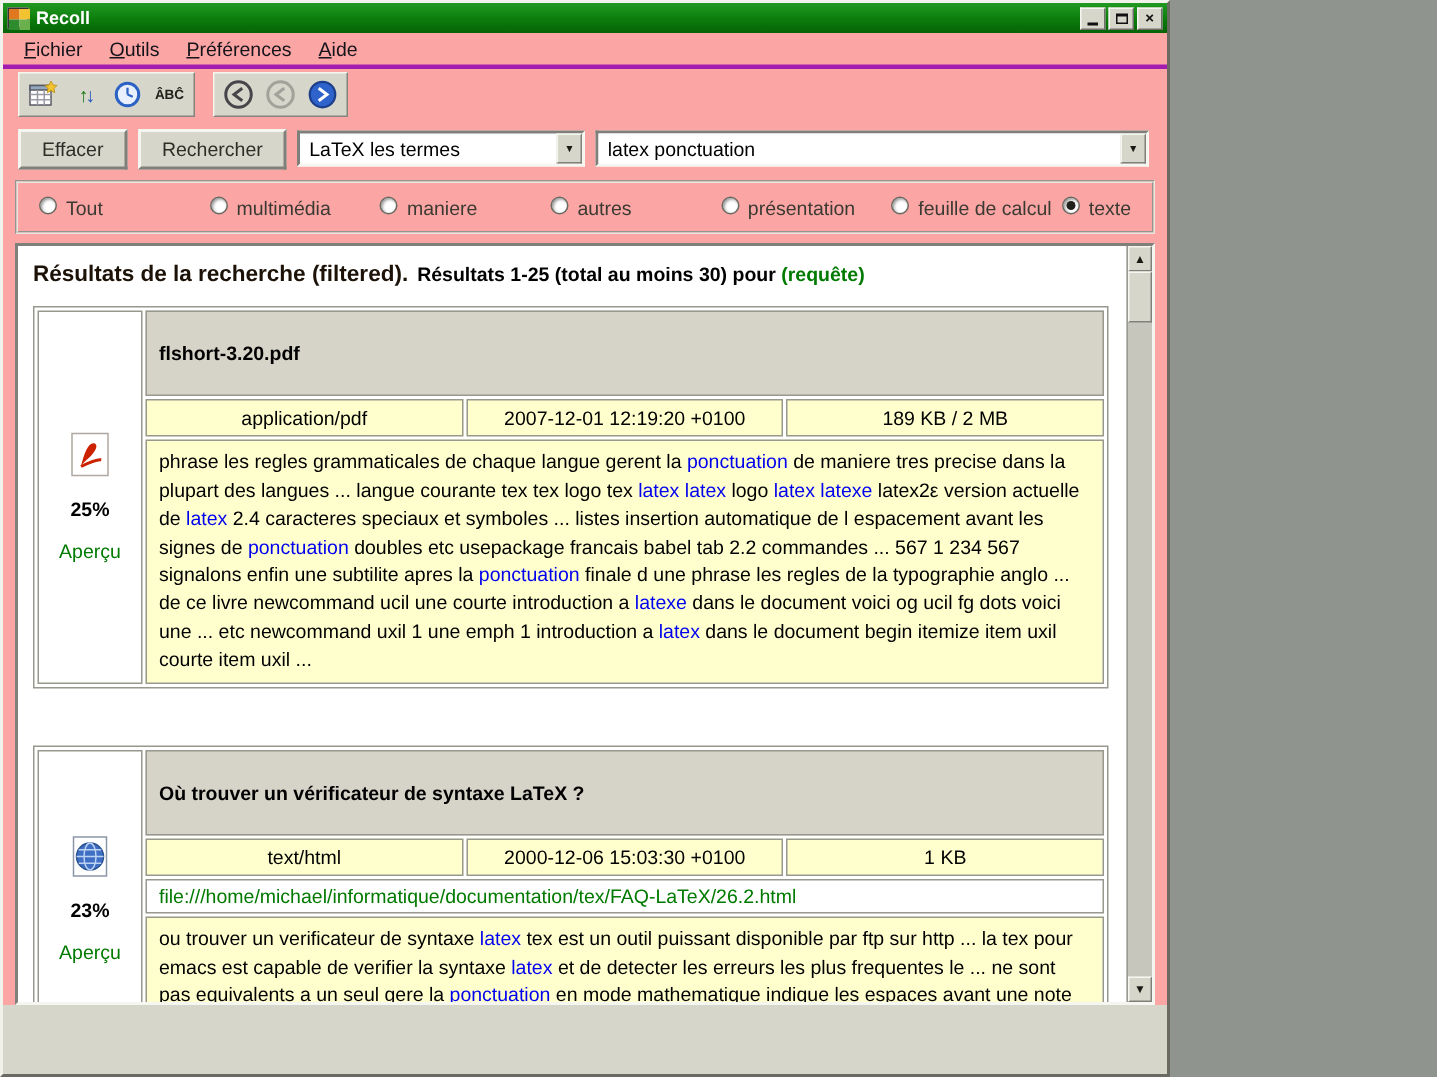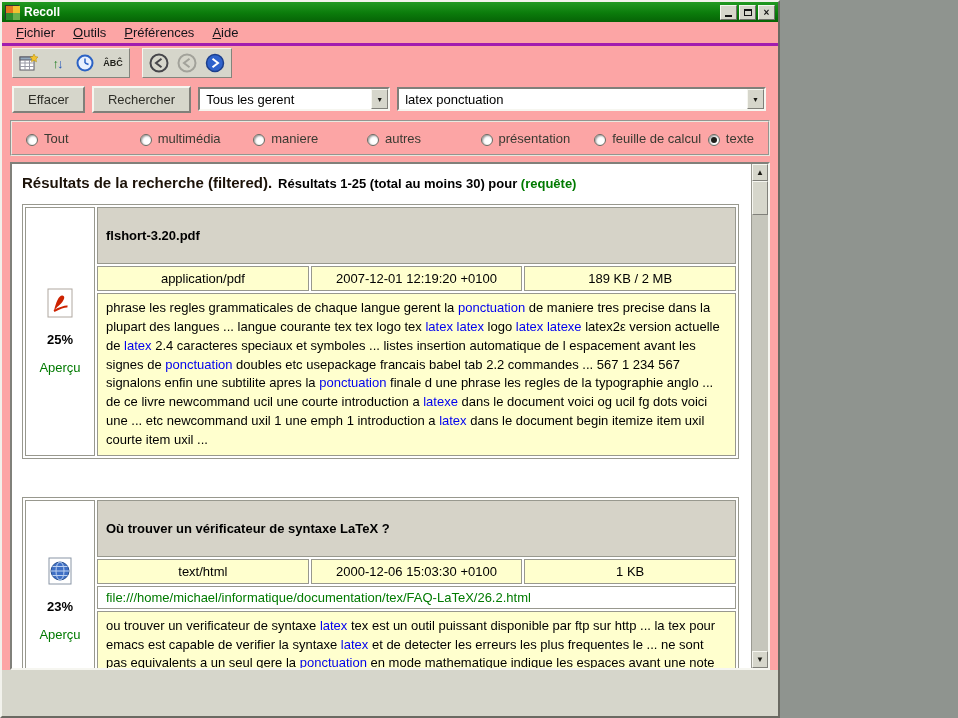--- a/index.html
+++ b/index.html
@@ -31,21 +31,21 @@
   .btn3d{background:#d6d6cb;border:2px solid;border-color:#f6f6f0 #80807a #80807a #f6f6f0;padding:4px 14px;font-size:13px;color:#2e2e28;font-family:"Liberation Sans",sans-serif;cursor:default}
   .combo{display:flex;height:24px;border:2px solid;border-color:#80807a #f6f6f0 #f6f6f0 #80807a;background:#fff;align-items:stretch}
   .combo-value{flex:1;font-size:13px;color:#000;padding:3px 6px;white-space:nowrap;overflow:hidden}
   .combo-input{flex:1;border:none;outline:none;font-size:13px;font-family:"Liberation Sans",sans-serif;color:#000;padding:0 6px;background:#fff}
   .combo-btn{width:17px;background:#d6d6cb;border:1px solid;border-color:#f6f6f0 #80807a #80807a #f6f6f0;display:flex;align-items:center;justify-content:center;cursor:default}
   .carr{font-size:7px;color:#1a1a14;line-height:1}
   .combo-mode{width:192px;flex:none}
   .combo-query{flex:1;margin-right:2px}
   
   .filter-panel{height:36px;margin:2px 8px;border:2px groove #e8e8e0;display:flex;align-items:center;padding:0 14px;flex:none}
-  .radio-item{display:flex;align-items:flex-end;gap:6px;width:132px;cursor:default}
+  .radio-item{display:flex;align-items:flex-start;gap:6px;width:132px;cursor:default}
   .radio-item:last-child{width:auto}
   .radio{width:12px;height:12px;border-radius:50%;background:#fff;border:1px solid #6a6a62;box-shadow:inset 1px 1px 2px rgba(0,0,0,.4);position:relative;flex:none}
   .radio .dot{display:none}
   .radio.checked .dot{display:block;width:6px;height:6px;border-radius:50%;background:#20201c;position:absolute;left:2px;top:2px}
   .rlabel{font-size:13px;color:#3a3a32}
   
   .results-frame{height:508px;margin:4px 8px 0;background:#fff;border:2px solid;border-color:#80807a #f6f6f0 #f6f6f0 #80807a;display:flex;flex:none}
   .results-content{flex:1;padding:8px 10px 0 8px;overflow:hidden;background:#fff}
   .results-header{margin:2px 2px 12px}
   .rh-title{font-size:15px;font-weight:bold;color:#1c1208}
@@ -153,21 +153,21 @@
           <path d="M8.5 6.8 L14 11 L8.5 15.2" fill="none" stroke="#ffffff" stroke-width="2"></path>
         </svg>
       </button>
     </div>
   </div>
 
   <div class="search-row">
     <button class="btn3d">Effacer</button>
     <button class="btn3d">Rechercher</button>
     <div class="combo combo-mode">
-      <span class="combo-value">Tous les gerent</span>
+      <span class="combo-value">LaTeX les termes</span>
       <span class="combo-btn">
           <span class="carr">▼</span>
         </span>
     </div>
     <div class="combo combo-query">
       <input class="combo-input" value="latex ponctuation" style="">
       <span class="combo-btn">
           <span class="carr">▼</span>
         </span>
     </div>

